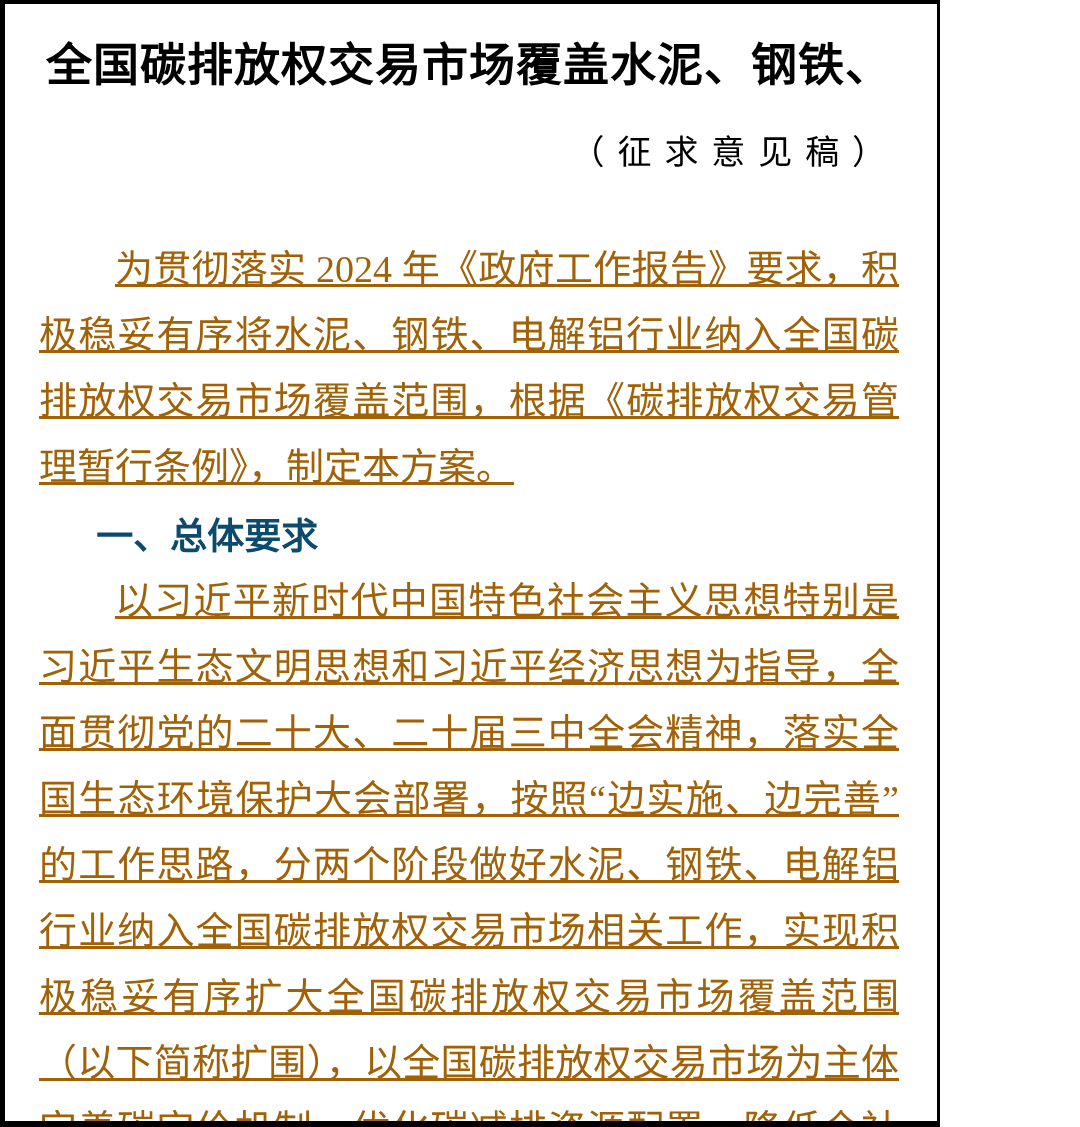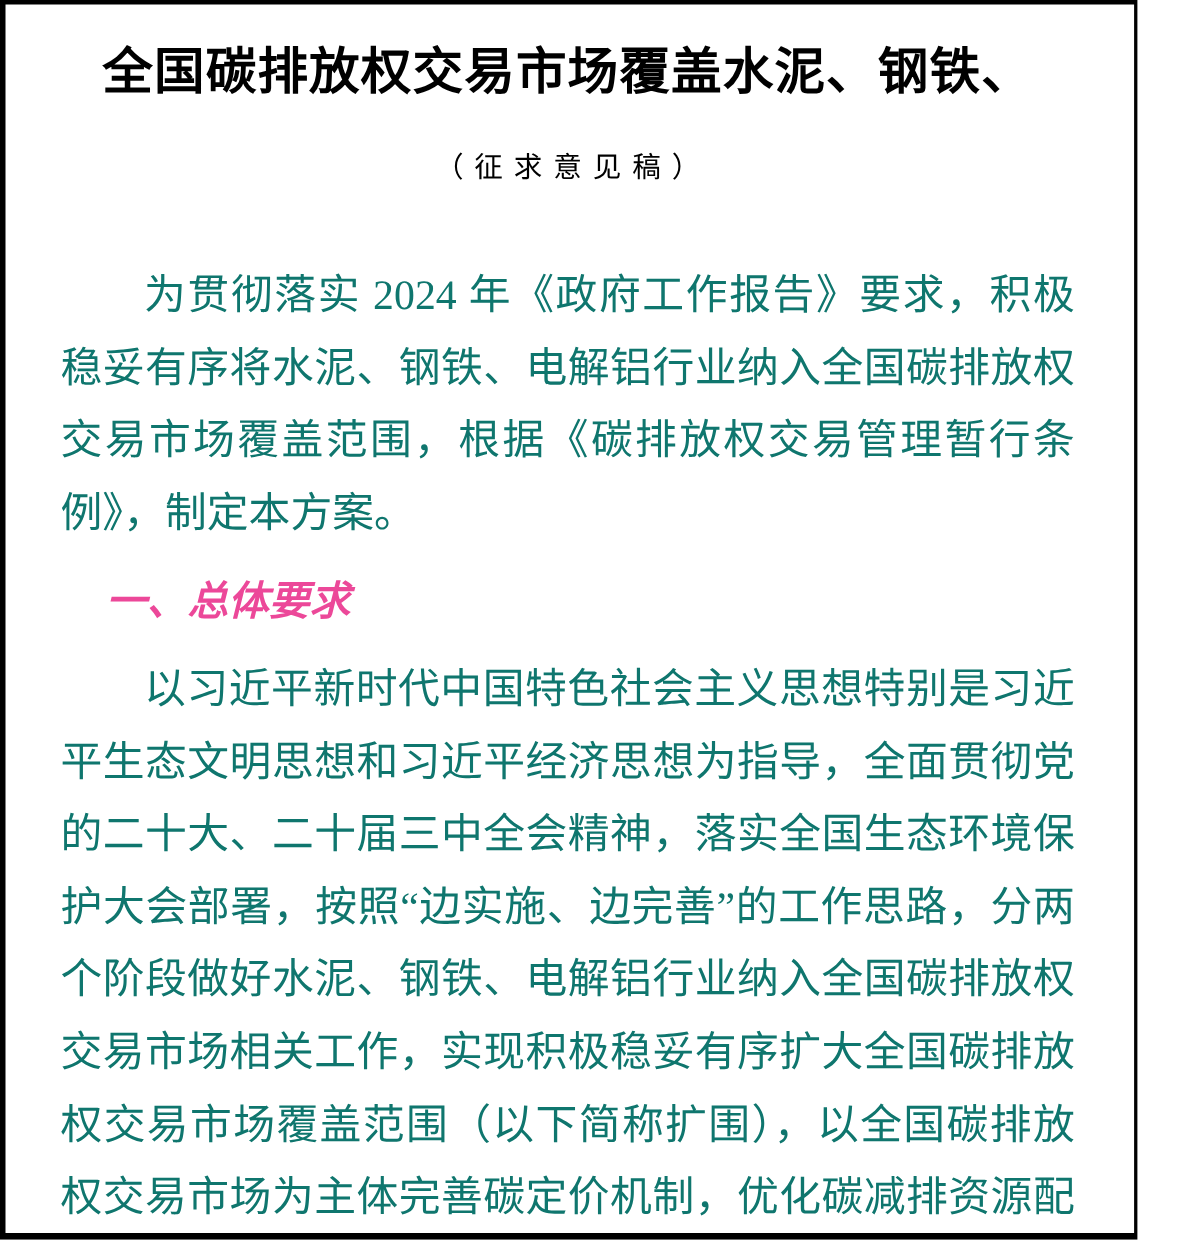--- a/index.html
+++ b/index.html
@@ -2,21 +2,21 @@
 <html lang="zh-CN"><head>
 <meta charset="utf-8">
 <style>
   html, body {
     margin: 0;
     padding: 0;
     background: #ffffff;
   }
   .page {
     position: relative;
-    width: 1034px;
+    width: 940px;
     height: 1127px;
     box-sizing: border-box;
     background: #ffffff;
     border-top: 4px solid #000000;
     border-left: 5px solid #000000;
     border-right: 3px solid #000000;
     border-bottom: 6px solid #000000;
     overflow: hidden;
     color: #000000;
     font-family: "Liberation Serif", "DejaVu Serif", serif;
@@ -35,52 +35,52 @@
     font-size: 46px;
     line-height: 76px;
     letter-spacing: 1px;
     color: #000000;
   }
   .doc-title .title-line {
     display: block;
   }
   .doc-subtitle {
     margin: 26px 0 16px 0;
-    text-align: center;
+    text-align: right;
     font-family: "Liberation Serif", "DejaVu Serif", serif;
     font-weight: 400;
-    font-size: 26px;
+    font-size: 34px;
     line-height: 46px;
     letter-spacing: 0.38em;
     text-indent: 0.38em; 
     color: #000000;
   }
   .doc-body {
     margin-top: 60px;
   }
   .body-paragraph {
-    margin: 16px;
+    margin: 0;
     font-family: "Liberation Serif", "DejaVu Serif", serif;
     font-size: 38px;
     line-height: 66px;
     text-align: justify;
     text-justify: inter-ideograph;
     text-indent: 2em;
-    color: #0f766e;
+    color: #a16207;
     letter-spacing: 0;
+    text-decoration: underline;
   }
   .section-heading {
     margin: 6px 0 0 0;
     font-family: "Liberation Sans", "DejaVu Sans", sans-serif;
     font-weight: 700;
     font-size: 37px;
     line-height: 62px;
     text-indent: 1.55em;
-    color: #ec4899;
-    font-style: italic;
+    color: #0c4a6e;
   }
 </style>
 </head>
 <body>
 
 <div class="page">
   <div class="page-inner">
 
     <h1 class="doc-title">
       <span class="title-line">全国碳排放权交易市场覆盖水泥、钢铁、</span>

